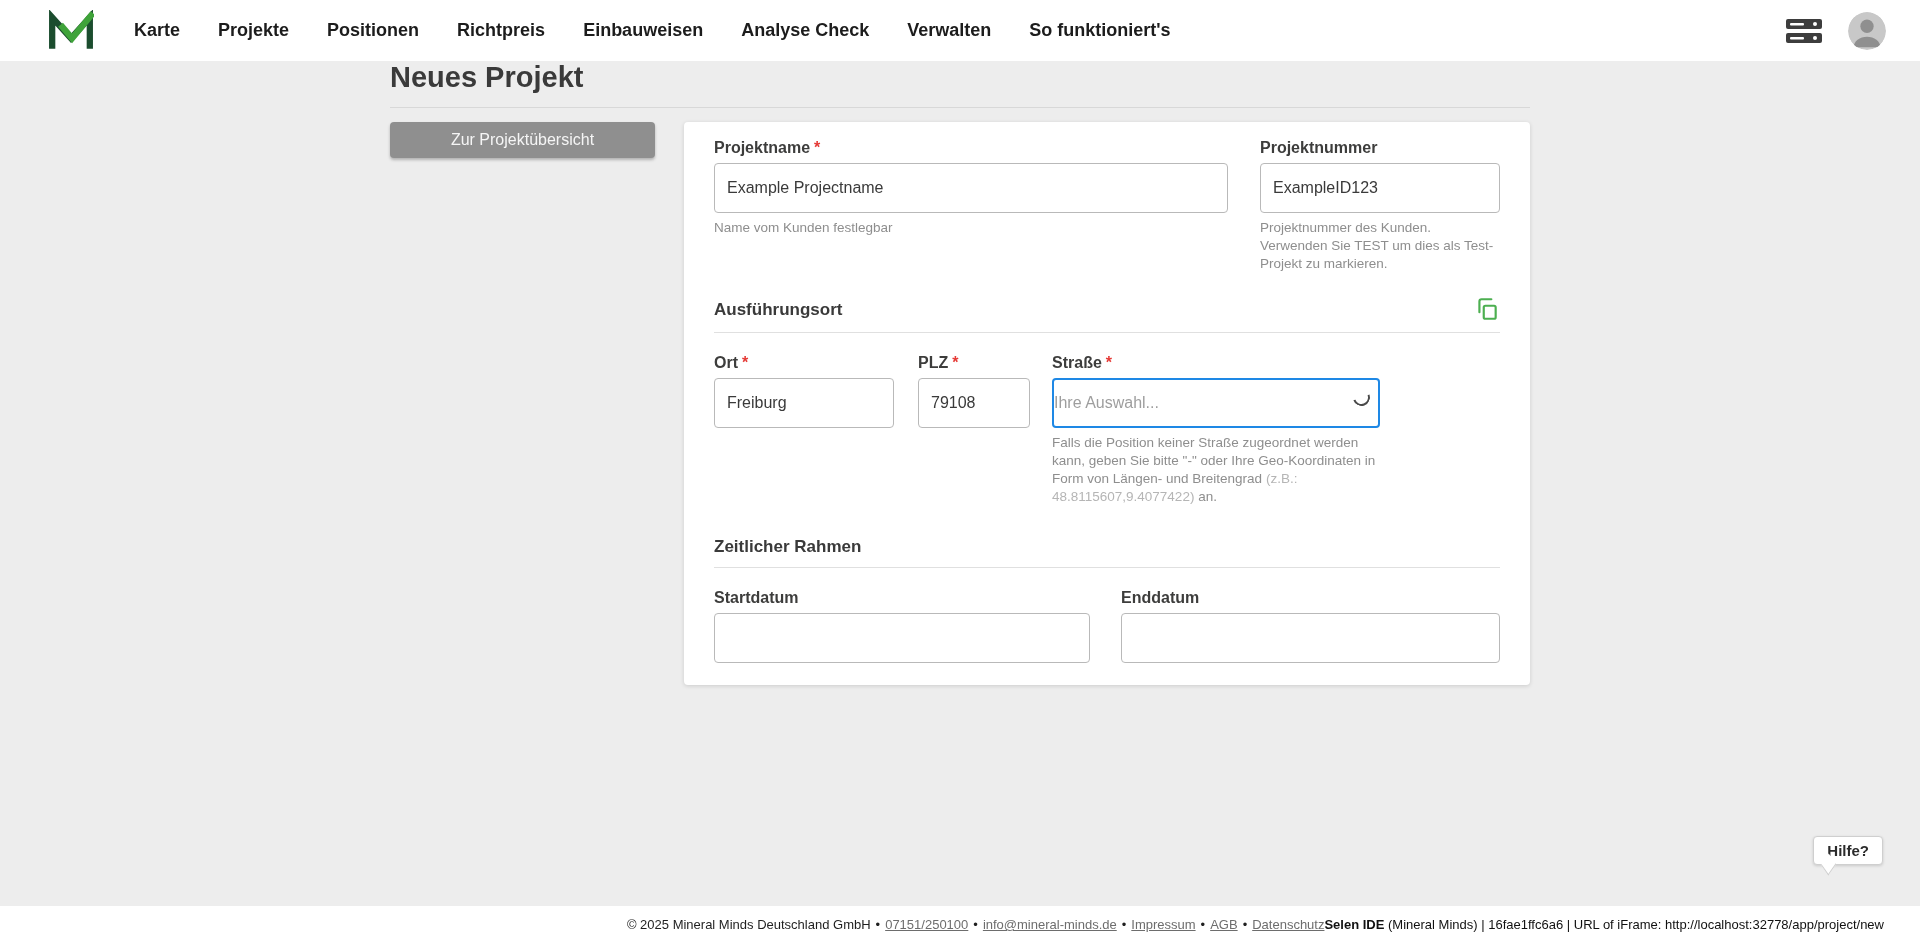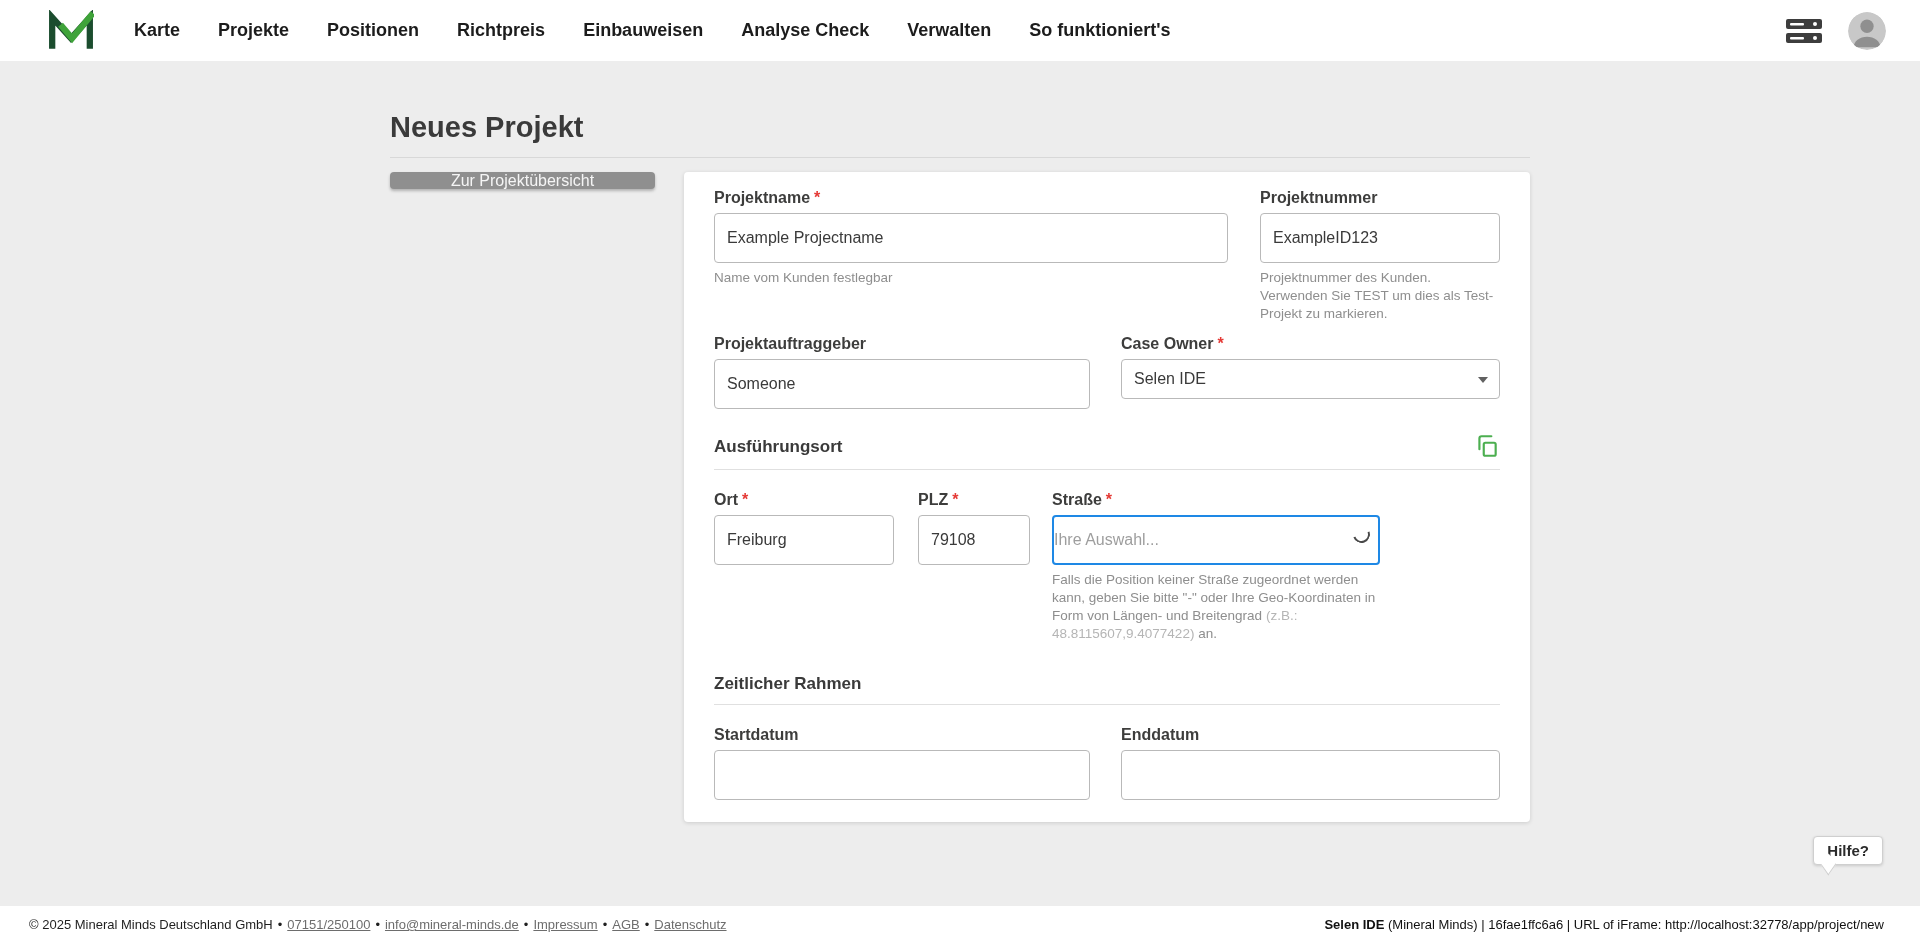--- a/index.html
+++ b/index.html
@@ -22,27 +22,27 @@
   .nav-item {
     font-size:18px; font-weight:600; color:#1c1c1c; text-decoration:none; cursor:pointer; white-space:nowrap;
   }
   .nav-right { margin-left:auto; display:flex; align-items:center; gap:26px; }
   .server-icon-wrap { cursor:pointer; display:flex; align-items:center; }
   .avatar { width:38px; height:38px; border-radius:50%; overflow:hidden; cursor:pointer; }
 
   
   .content { height:845px; overflow:hidden; }
   .container { width:1140px; margin:0 auto; }
-  .page-title { font-size:29px; font-weight:700; color:#3a3a3a; padding-top:50px; }
+  .page-title { font-size:29px; font-weight:700; color:#3a3a3a; }
   .title-divider { height:1px; background:#d8d8d8; margin-top:13px; }
 
   .main-row { display:flex; margin-top:14px; }
   .left-col { width:294px; }
   .back-btn {
-    width:265px; height:17px; border:none; border-radius:4px;
+    width:265px; height:36px; border:none; border-radius:4px;
     background:#8f8f8f; color:#f5f5f5; font-size:16px; font-family:inherit;
     box-shadow:0 2px 3px rgba(0,0,0,0.25); cursor:pointer;
   }
 
   .card {
     flex:1; background:#ffffff; border-radius:4px;
     box-shadow:0 1px 4px rgba(0,0,0,0.14);
     padding:16px 30px 22px 30px;
   }
 
@@ -108,21 +108,21 @@
   }
   .help-bubble::after {
     content:""; position:absolute; left:8px; bottom:-7px; width:12px; height:12px;
     background:#ffffff; border-right:1px solid #cfcfcf; border-bottom:1px solid #cfcfcf;
     transform:rotate(55deg) skewX(20deg);
   }
 
   
   .footer {
     position:absolute; left:0; bottom:0; width:100%; height:37px; background:#ffffff;
-    display:flex; align-items:center; justify-content:space-between;
+    display:flex; align-items:center; justify-content:flex-end;
     padding:0 36px 0 29px; font-size:13px; color:#1f1f1f;
   }
   .footer-left { display:flex; align-items:center; gap:5px; white-space:nowrap; }
   .footer-link { color:#6d6d6d; text-decoration:underline; cursor:pointer; }
   .footer-right { white-space:nowrap; color:#111111; }
   .footer-right .bold { font-weight:700; }
 </style>
 </head>
 <body>
 
@@ -185,35 +185,20 @@
             <div class="helper">Name vom Kunden festlegbar</div>
           </div>
           <div class="col-b">
             <div class="field-label">Projektnummer</div>
             <input class="text-input" value="ExampleID123" style="">
             <div class="helper">Projektnummer des Kunden. Verwenden Sie TEST um dies als Test-Projekt zu markieren.</div>
           </div>
         </div>
 
 
-        <div class="form-row" style="margin-bottom:0;">
-          <div class="col-l">
-            <div class="field-label">Projektauftraggeber</div>
-            <input class="text-input" value="Someone" style="">
-          </div>
-          <div class="col-r">
-            <div class="field-label">
-              <span>Case Owner</span><span class="req">*</span>
-            </div>
-            <div class="select-box">
-              <span>Selen IDE</span>
-              <span class="caret"></span>
-            </div>
-          </div>
-        </div>
 
         <div class="section-head">
           <div class="section-title">Ausführungsort</div>
           <div class="copy-icon-wrap">
             <svg width="26" height="26" viewBox="0 0 24 24" fill="none" stroke="#4caf50" stroke-width="2" stroke-linecap="round">
               <rect x="9" y="9" width="11" height="12" rx="1.5"></rect>
               <path d="M5 15 V5 a2 2 0 0 1 2 -2 h9"></path>
             </svg>
           </div>
         </div>

